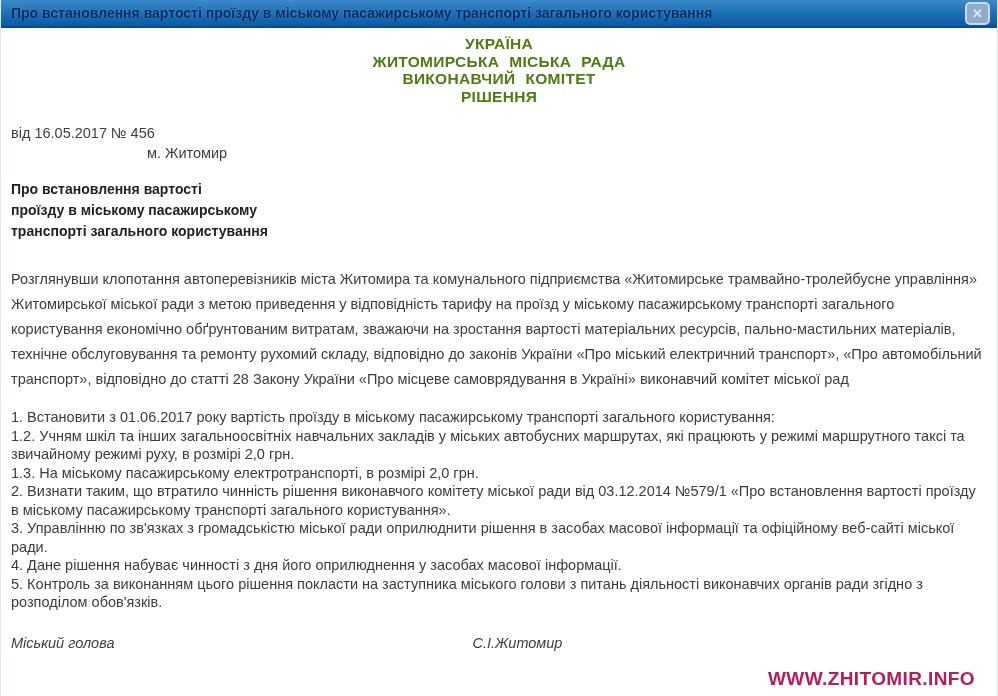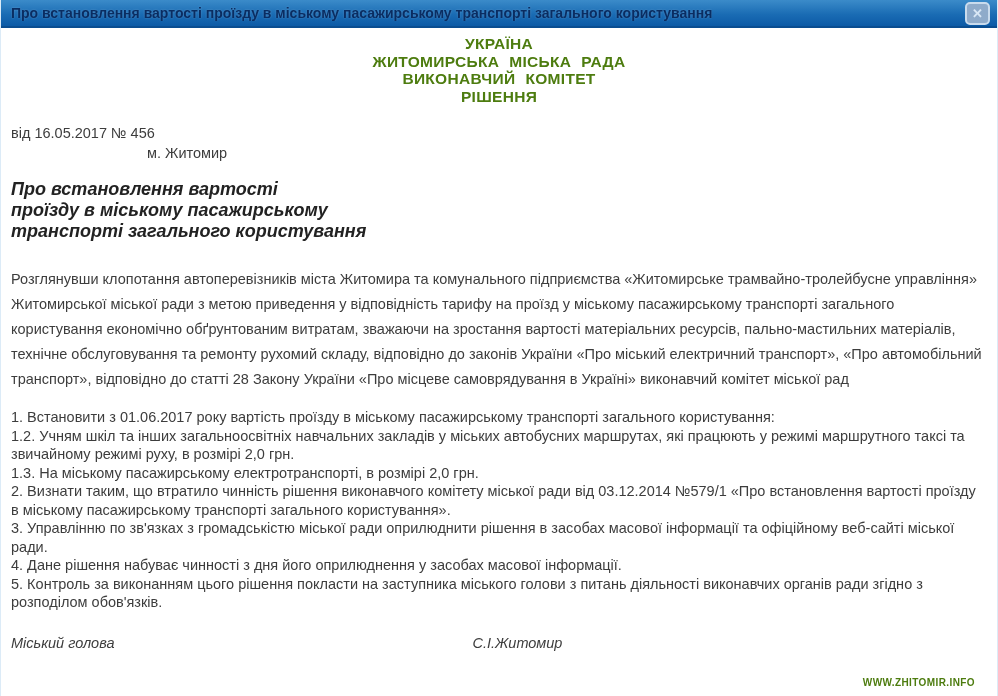--- a/index.html
+++ b/index.html
@@ -61,23 +61,22 @@
     font-size: 15.5px;
     line-height: 17.5px;
     word-spacing: 0.35em;
     letter-spacing: 0.3px;
   }
   .date-line { margin-top: 19px; line-height: 18px; }
   .city { margin-left: 136px; line-height: 18px; margin-top: 2px; }
   .subject {
     margin-top: 17px;
     font-weight: bold;
-    font-style: italic;
     color: #222222;
-    font-size: 18px;
+    font-size: 14px;
     line-height: 21px;
     white-space: pre-line;
   }
   .preamble {
     margin-top: 25px;
     line-height: 25px;
   }
   .resolved { margin-top: 24px; line-height: 18.5px; }
   .items { margin-top: 16px; }
   .items p { line-height: 18.5px; }
@@ -87,23 +86,23 @@
     line-height: 18px;
     font-style: italic;
   }
   .sig-name { margin-left: 358px; }
   .footer {
     position: absolute;
     right: 22px;
     bottom: 6px;
   }
   .watermark {
-    color: #4d7c0f;
+    color: #be185d;
     font-weight: bold;
-    font-size: 10px;
+    font-size: 19px;
     letter-spacing: 0.4px;
     cursor: pointer;
   }
 </style>
 </head>
 <body>
 
 <div class="titlebar">
   <span class="titlebar-text">Про встановлення вартості проїзду в міському пасажирському транспорті загального користування</span>
   <button class="close-btn">

